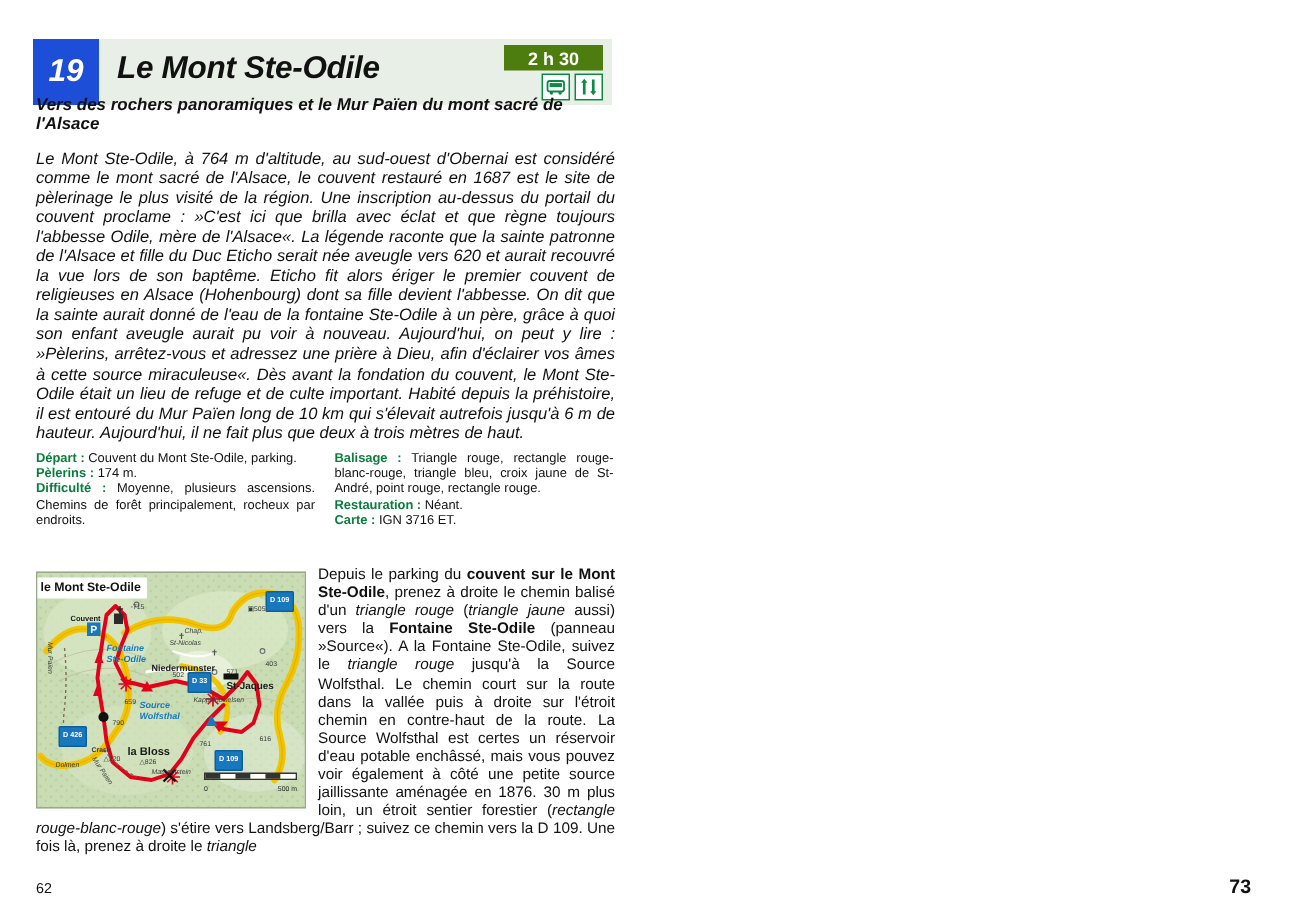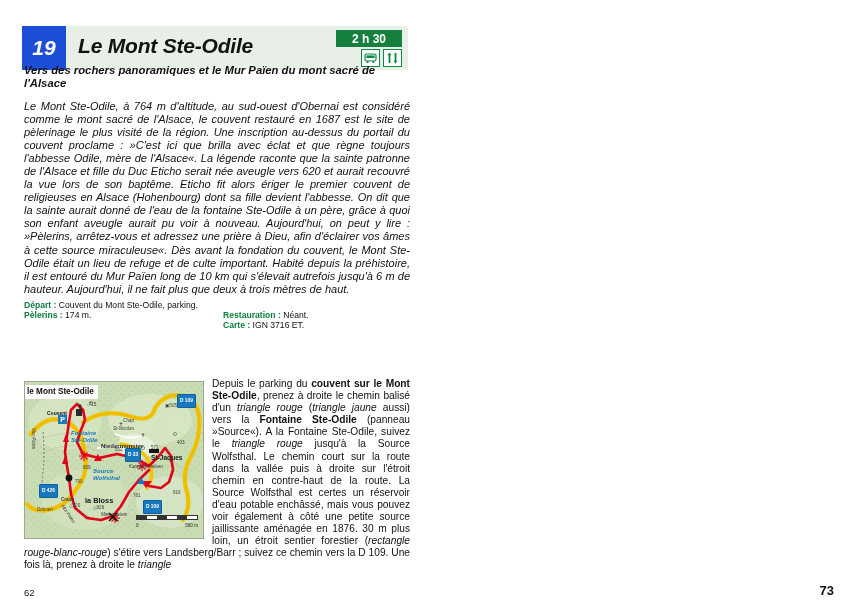--- a/index.html
+++ b/index.html
@@ -22,21 +22,21 @@
     background:#1d4ed8;color:#fff;font-weight:bold;font-size:21px;
     display:flex;align-items:center;justify-content:center;font-style:italic;
   }
   .route-title{
     position:absolute;left:78px;top:34px;
     font-size:21px;font-weight:bold;font-style:italic;color:#111;
     letter-spacing:-0.2px;
   }
   .duration-badge{
     position:absolute;left:336px;top:30px;width:66px;height:17px;
-    background:#15803d;color:#fff;font-weight:bold;font-size:12px;
+    background:#4d7c0f;color:#fff;font-weight:bold;font-size:12px;
     display:flex;align-items:center;justify-content:center;
   }
   .icon-row{
     position:absolute;left:336px;top:49px;width:66px;height:18px;
     display:flex;gap:3px;justify-content:flex-end;
   }
   .mini-icon{
     width:19px;height:18px;border:1.5px solid #0a8a43;box-sizing:border-box;
     display:flex;align-items:center;justify-content:center;color:#0a8a43;
     background:#fff;
@@ -133,23 +133,24 @@
   </div>
 
   <div class="subtitle">Vers des rochers panoramiques et le Mur Païen du mont sacré de l'Alsace</div>
 
   <div class="intro">Le Mont Ste-Odile, à 764 m d'altitude, au sud-ouest d'Obernai est considéré comme le mont sacré de l'Alsace, le couvent restauré en 1687 est le site de pèlerinage le plus visité de la région. Une inscription au-dessus du portail du couvent proclame : »C'est ici que brilla avec éclat et que règne toujours l'abbesse Odile, mère de l'Alsace«. La légende raconte que la sainte patronne de l'Alsace et fille du Duc Eticho serait née aveugle vers 620 et aurait recouvré la vue lors de son baptême. Eticho fit alors ériger le premier couvent de religieuses en Alsace (Hohenbourg) dont sa fille devient l'abbesse. On dit que la sainte aurait donné de l'eau de la fontaine Ste-Odile à un père, grâce à quoi son enfant aveugle aurait pu voir à nouveau. Aujourd'hui, on peut y lire : »Pèlerins, arrêtez-vous et adressez une prière à Dieu, afin d'éclairer vos âmes à cette source miraculeuse«. Dès avant la fondation du couvent, le Mont Ste-Odile était un lieu de refuge et de culte important. Habité depuis la préhistoire, il est entouré du Mur Païen long de 10 km qui s'élevait autrefois jusqu'à 6 m de hauteur. Aujourd'hui, il ne fait plus que deux à trois mètres de haut.</div>
 
   <div class="facts">
     <div class="facts-col">
       <span><b>Départ :</b><span> Couvent du Mont Ste-Odile, parking.</span></span><br>
       <span><b>Pèlerins :</b><span> 174 m.</span></span><br>
+      <span><b>Difficulté :</b><span> Moyenne, plusieurs ascensions. Chemins de forêt principalement, rocheux par endroits.</span></span>
     </div>
     <div class="facts-col">
-      <br>
+      <span><b>Balisage :</b><span> Triangle rouge, rectangle rouge-blanc-rouge, triangle bleu, croix jaune de St-André, point rouge, rectangle rouge.</span></span><br>
       <span><b>Restauration :</b><span> Néant.</span></span><br>
       <span><b>Carte :</b><span> IGN 3716 ET.</span></span>
     </div>
   </div>
 
   <div class="left-body">
     <div class="map-float">
       <div class="map">
         <svg width="180" height="158" viewBox="0 0 180 158" style="position:absolute;left:0;top:0;">
           <defs>

